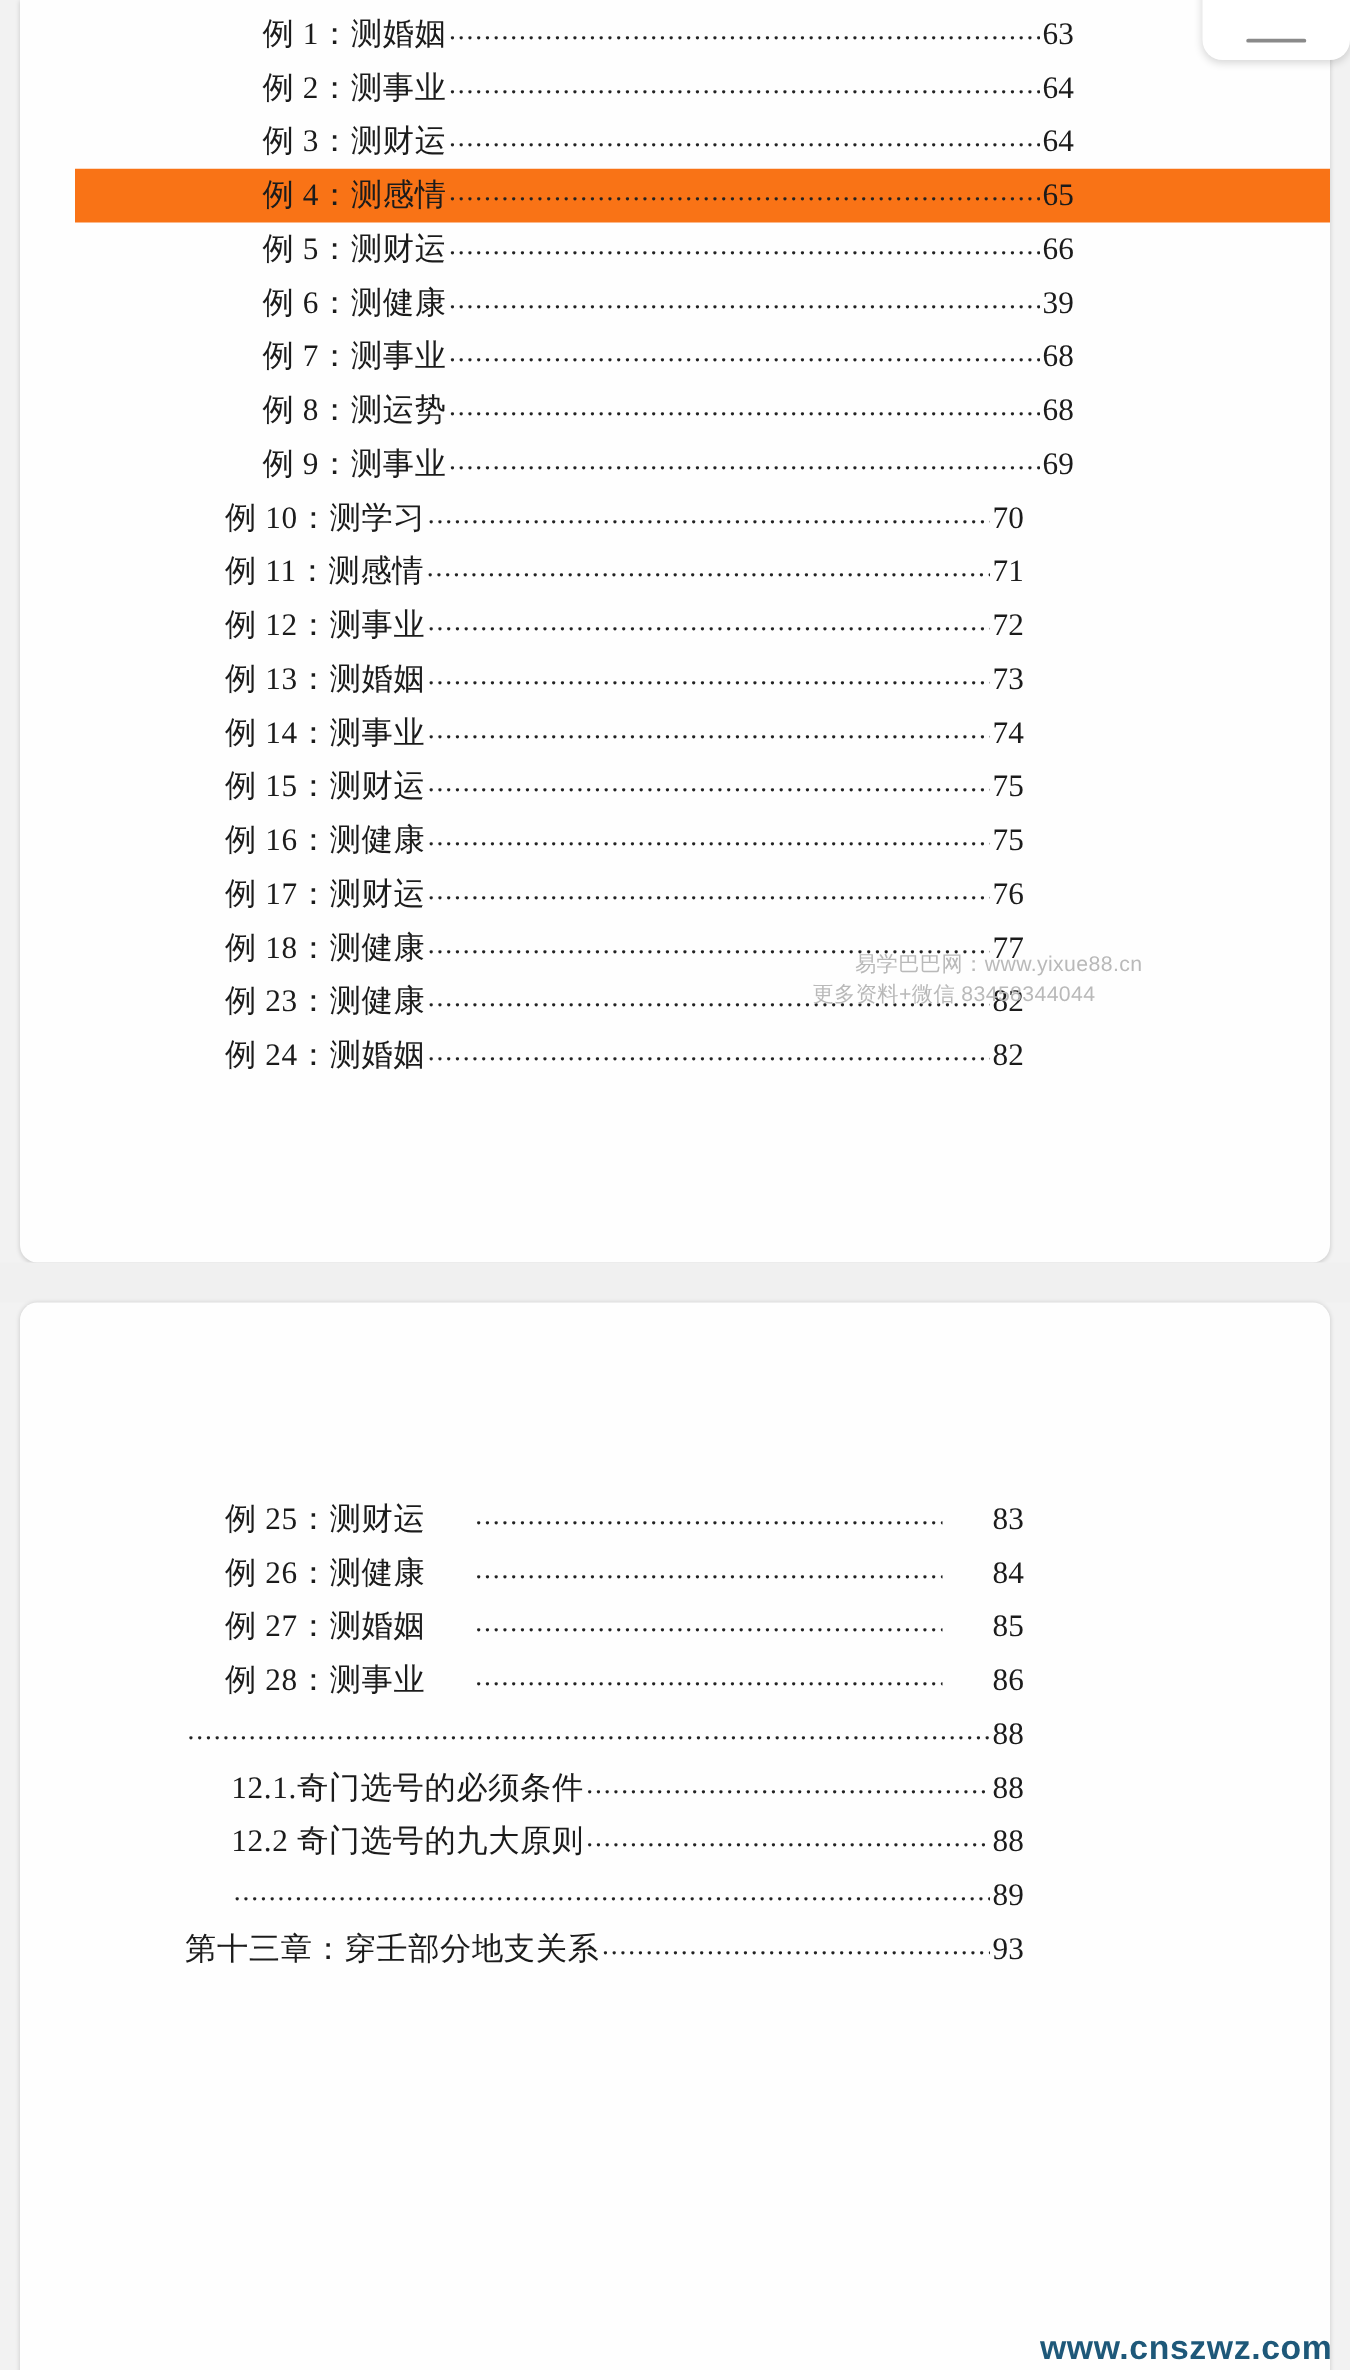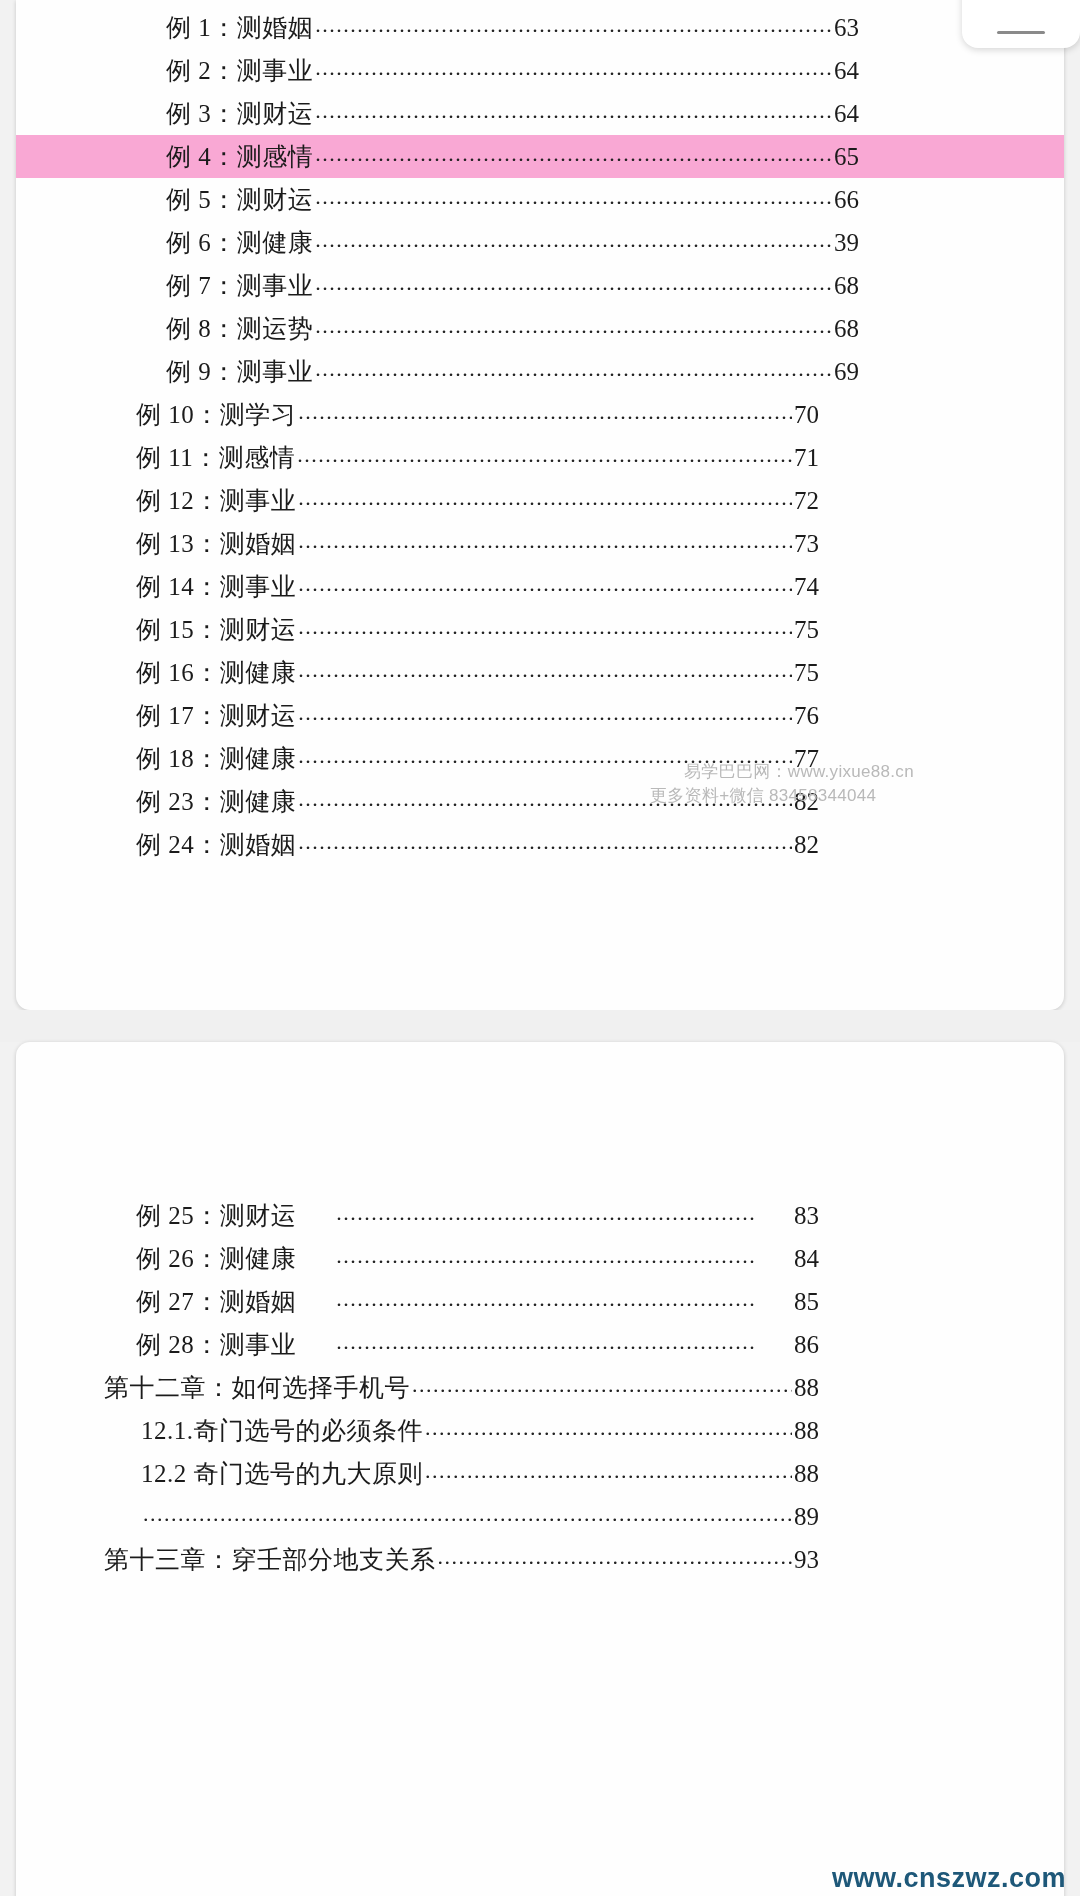--- a/index.html
+++ b/index.html
@@ -59,20 +59,21 @@
   .toc-2 { top: 152px; }
 
   .row {
     display: flex;
     align-items: baseline;
     font-size: 25px;
     color: #1b1b1b;
     height: 43px;
     line-height: 43px;
     white-space: nowrap;
+    margin-left: 44px;
   }
   .row .label {
     flex: 0 0 auto;
     letter-spacing: 0.5px;
   }
   .row .dots {
     flex: 1 1 auto;
     overflow: hidden;
     margin: 0 2px;
     position: relative;
@@ -87,21 +88,21 @@
   }
 
   
   .lvl-ex   { padding-left: 150px; padding-right: 205px; }
   .lvl-ex2  { padding-left: 120px; padding-right: 245px; }
   .lvl-sec  { padding-left: 120px; padding-right: 245px; gap: 38px; }
   .lvl-chap { padding-left:  88px; padding-right: 245px; }
   .lvl-sub  { padding-left: 125px; padding-right: 245px; }
 
   .row.highlight {
-    background: #f9a8d4;
+    background: #f97316;
   }
 
   
   .wm-site {
     position: absolute;
     left: 668px;
     top: 760px;
     font-size: 17px;
     color: #b9b9b9;
     font-family: "Liberation Sans", sans-serif;
@@ -310,21 +311,20 @@
         <span class="pageno">85</span>
       </div>
 
       <div class="row lvl-sec">
         <span class="label">例 28：测事业</span>
         <span class="dots">...............................................................................................................</span>
         <span class="pageno">86</span>
       </div>
 
       <div class="row lvl-chap">
-        <span class="label">第十二章：如何选择手机号</span>
         <span class="dots">...............................................................................................................</span>
         <span class="pageno">88</span>
       </div>
 
       <div class="row lvl-sub">
         <span class="label">12.1.奇门选号的必须条件</span>
         <span class="dots">...............................................................................................................</span>
         <span class="pageno">88</span>
       </div>
 

